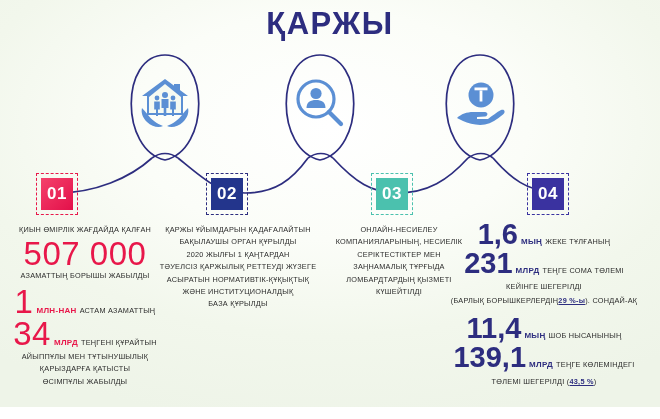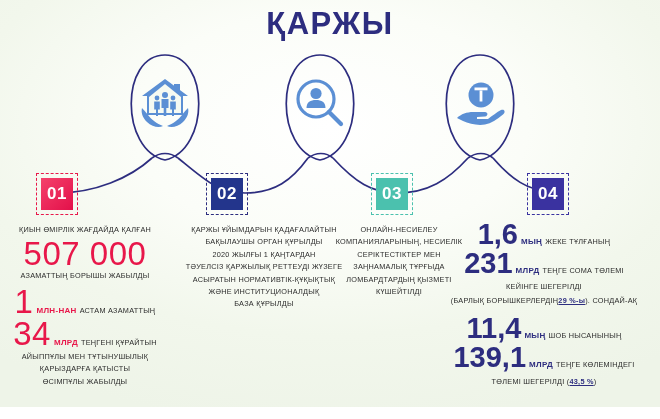--- a/index.html
+++ b/index.html
@@ -261,21 +261,21 @@
     <div class="mixed" style="margin-top:1px;">
       <span class="big-red">34</span>
       <span class="unit-red">МЛРД</span>
       <span class="tail">ТЕҢГЕНІ ҚҰРАЙТЫН</span>
     </div>
     <div class="line" style="margin-top:2px;">АЙЫППҰЛЫ МЕН ТҰТЫНУШЫЛЫҚ</div>
     <div class="line">ҚАРЫЗДАРҒА ҚАТЫСТЫ</div>
     <div class="line">ӨСІМПҰЛЫ ЖАБЫЛДЫ</div>
   </div>
 
-  <div class="col" id="col2" style="left:180px; top:224px; width:168px;">
+  <div class="col" id="col2" style="left:154px; top:224px; width:168px;">
     <div class="line">ҚАРЖЫ ҰЙЫМДАРЫН ҚАДАҒАЛАЙТЫН</div>
     <div class="line">БАҚЫЛАУШЫ ОРГАН ҚҰРЫЛДЫ</div>
     <div class="line">2020 ЖЫЛҒЫ 1 ҚАҢТАРДАН</div>
     <div class="line">ТӘУЕЛСІЗ ҚАРЖЫЛЫҚ РЕТТЕУДІ ЖҮЗЕГЕ</div>
     <div class="line">АСЫРАТЫН НОРМАТИВТІК-ҚҰҚЫҚТЫҚ</div>
     <div class="line">ЖӘНЕ ИНСТИТУЦИОНАЛДЫҚ</div>
     <div class="line">БАЗА ҚҰРЫЛДЫ</div>
   </div>
 
   <div class="col" id="col3" style="left:334px; top:224px; width:130px;">

